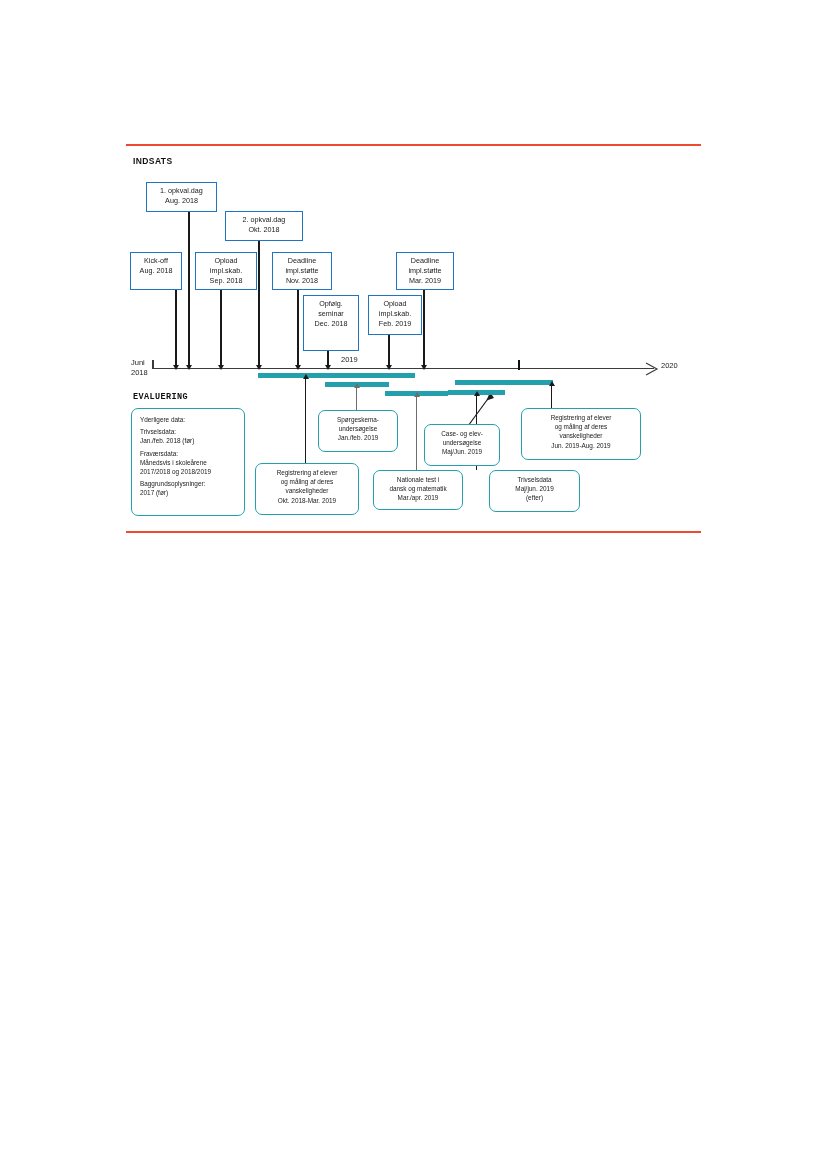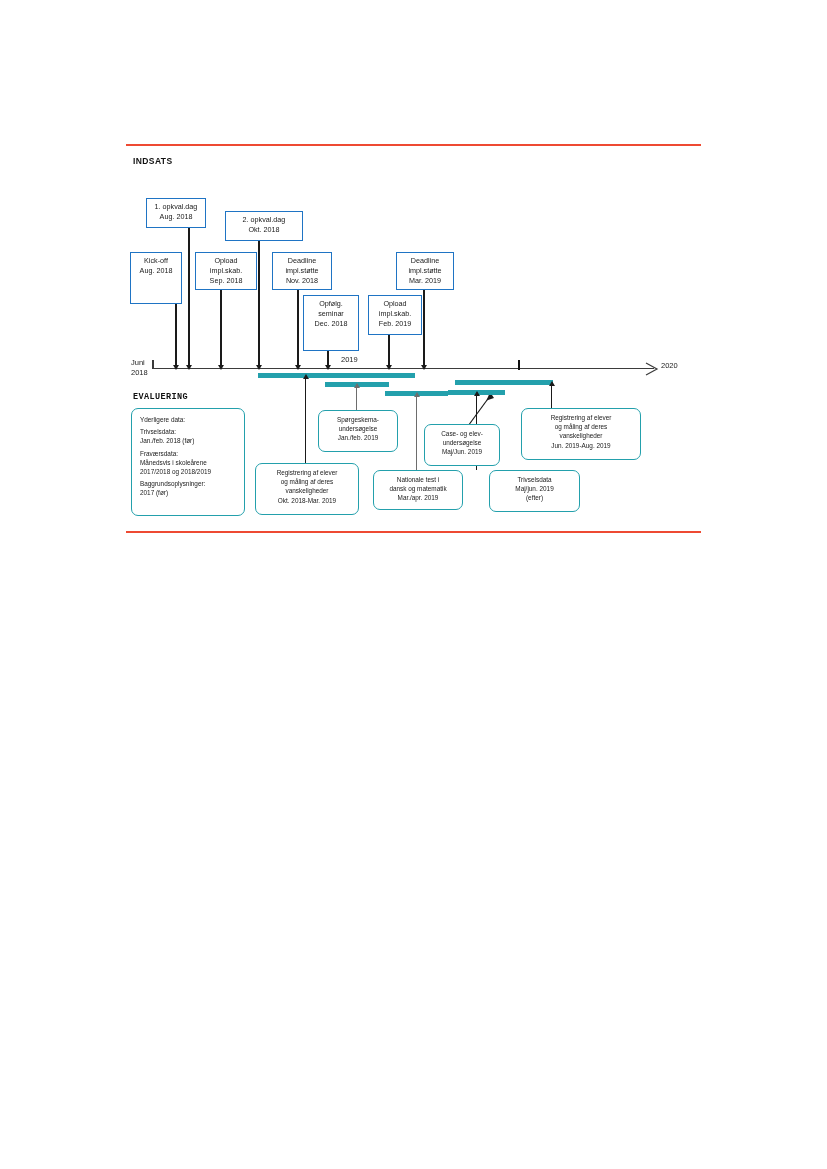--- a/index.html
+++ b/index.html
@@ -215,29 +215,29 @@
       <div class="stem" style="left: 297px; top: 290px; height: 76px;"></div>
       <div class="stem-arrow" style="left: 294.6px; top: 365px;"></div>
       <div class="stem" style="left: 423px; top: 290px; height: 76px;"></div>
       <div class="stem-arrow" style="left: 420.6px; top: 365px;"></div>
       <div class="stem" style="left: 327px; top: 335px; height: 31px;"></div>
       <div class="stem-arrow" style="left: 324.6px; top: 365px;"></div>
       <div class="stem" style="left: 388px; top: 335px; height: 31px;"></div>
       <div class="stem-arrow" style="left: 385.6px; top: 365px;"></div>
     </div>
   <div id="layer-iboxes">
-      <div class="ibox" style="left: 146px; top: 182px; width: 60px; height: 30px; margin-top: 16px;">
+      <div class="ibox" style="left: 146px; top: 182px; width: 71px; height: 30px;">
         <div>1. opkval.dag</div>
         <div>Aug. 2018</div>
       </div>
       <div class="ibox" style="left: 225px; top: 211px; width: 78px; height: 30px;">
         <div>2. opkval.dag</div>
         <div>Okt. 2018</div>
       </div>
-      <div class="ibox" style="left: 130px; top: 252px; width: 52px; height: 52px;">
+      <div class="ibox" style="left: 130px; top: 252px; width: 52px; height: 38px;">
         <div>Kick-off</div>
         <div>Aug. 2018</div>
       </div>
       <div class="ibox" style="left: 195px; top: 252px; width: 62px; height: 38px;">
         <div>Opload</div>
         <div>impl.skab.</div>
         <div>Sep. 2018</div>
       </div>
       <div class="ibox" style="left: 272px; top: 252px; width: 60px; height: 38px;">
         <div>Deadline</div>

